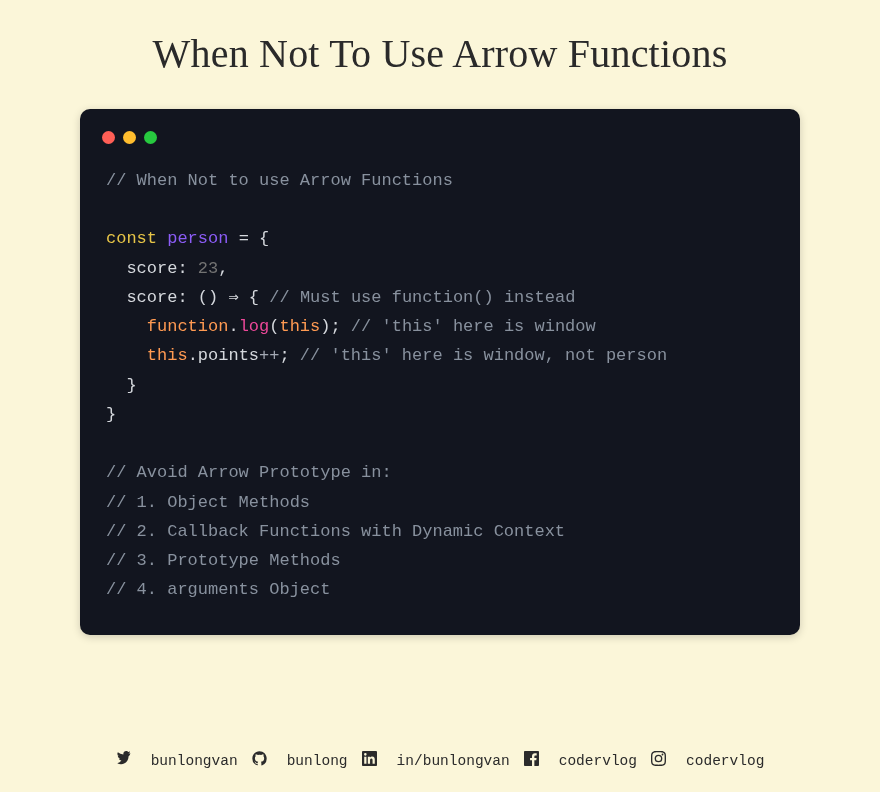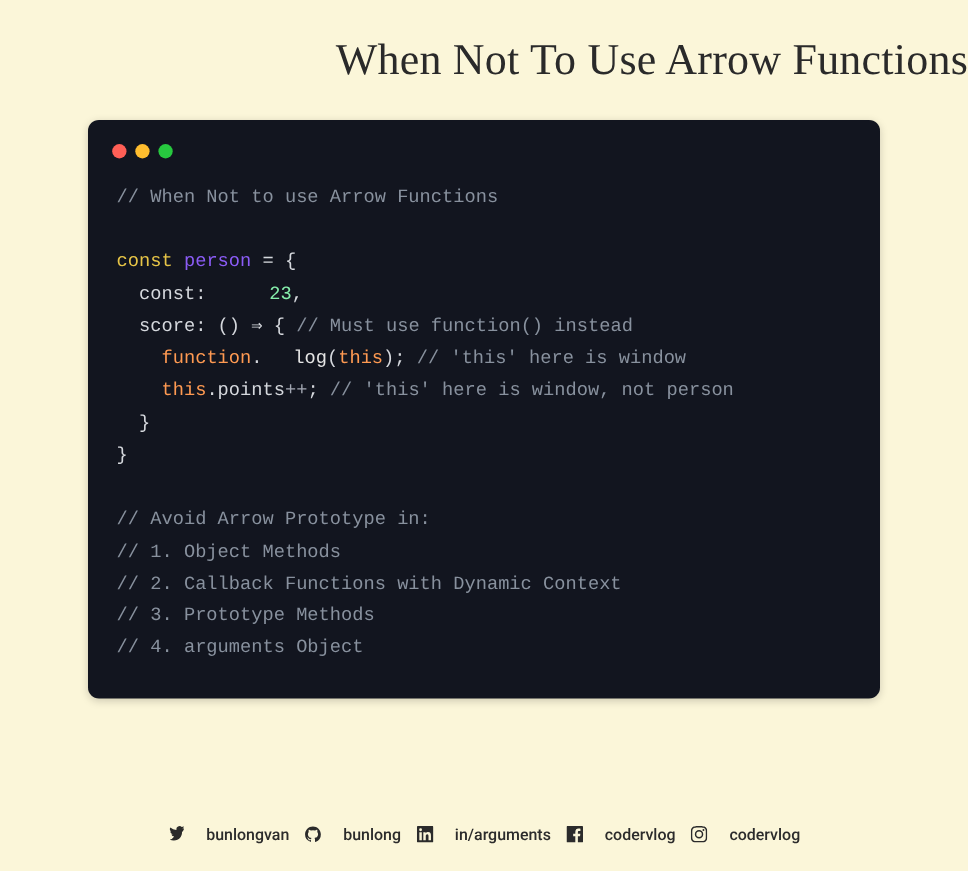--- a/index.html
+++ b/index.html
@@ -7,21 +7,21 @@
   body {
     background: #fbf6d9;
     font-family: "SFMono-Regular", "Menlo", "Consolas", "Liberation Mono", monospace;
     position: relative;
   }
   .title {
     font-family: Georgia, "Times New Roman", serif;
     font-size: 40px;
     font-weight: 500;
     color: #2a2a2a;
-    text-align: right;
+    text-align: center;
     padding-top: 30px;
     letter-spacing: 0.2px;
   }
   .editor {
     width: 720px;
     margin: 32px auto 0 auto;
     background: #12151f;
     border-radius: 10px;
     padding: 18px 26px 30px 26px;
     box-shadow: 0 2px 8px rgba(0,0,0,0.18);
@@ -37,59 +37,59 @@
     font-size: 17px;
     line-height: 1.72;
     color: #d5d8dd;
     white-space: pre;
   }
   .c-comment { color: #88919e; font-family: Liberation Mono, monospace; }
   .c-keyword { color: #e7c547; }      
   .c-ident   { color: #8b5cf6; }      
   .c-punc    { color: #d5d8dd; }
   .c-prop    { color: #d5d8dd; }
-  .c-num     { color: #86efac; margin-left: 47px; }
+  .c-num     { color: #737373; }
   .c-call    { color: #ff9a52; }      
-  .c-method  { color: #e5e5e5; margin-left: 28px; }      
+  .c-method  { color: #ec4899; }      
   .c-this    { color: #ff9a52; text-align: center; }
   .c-op      { color: #a3a8b3; }
   .arrow     { color: #d5d8dd; font-weight:500;}
 
   .socials {
     position:absolute;
     bottom: 22px;
     left:0; right:0;
     display:flex;
     justify-content:center;
     align-items:center;
     gap: 14px;
     font-family: -apple-system, BlinkMacSystemFont, "Segoe UI", Roboto, sans-serif;
     font-size: 14.5px;
     color:#2b2b2b;
     font-weight:500;
   }
-  .social { display:inline-flex; align-items:flex-start; gap:20px; }
+  .social { display:inline-flex; align-items:center; gap:20px;font-family:Liberation Mono, monospace; }
   .social svg { width:15px; height:15px; fill:#2b2b2b; }
 </style>
 </head>
 <body>
 
 <h1 class="title">When Not To Use Arrow Functions</h1>
 
 <div class="editor">
   <div class="dots">
     <span class="dot red"></span>
     <span class="dot yellow"></span>
     <span class="dot green"></span>
   </div>
 
 <pre class="code"><span class="c-comment">// When Not to use Arrow Functions</span>
 
 <span class="c-keyword">const</span> <span class="c-ident">person</span><span class="c-punc"> = {</span>
-<span class="c-prop">  const:</span> <span class="c-num">23</span><span class="c-punc">,</span>
+<span class="c-prop">  score:</span> <span class="c-num">23</span><span class="c-punc">,</span>
 <span class="c-prop">  score: () </span><span class="arrow">⇒</span><span class="c-punc"> { </span><span class="c-comment">// Must use function() instead</span>
 <span>    </span><span class="c-call">function</span><span class="c-punc">.</span><span class="c-method">log</span><span class="c-punc">(</span><span class="c-this">this</span><span class="c-punc">);</span><span class="c-comment"> // 'this' here is window</span>
 <span>    </span><span class="c-this">this</span><span class="c-punc">.points</span><span class="c-op">++</span><span class="c-punc">;</span><span class="c-comment"> // 'this' here is window, not person</span>
 <span class="c-punc">  }</span>
 <span class="c-punc">}</span>
 
 <span class="c-comment">// Avoid Arrow Prototype in:</span>
 <span class="c-comment">// 1. Object Methods</span>
 <span class="c-comment">// 2. Callback Functions with Dynamic Context</span>
 <span class="c-comment">// 3. Prototype Methods</span>
@@ -106,21 +106,21 @@
   <span class="social">
     <span><svg viewBox="0 0 24 24">
           <path d="M12 .5C5.65.5.5 5.65.5 12a11.5 11.5 0 007.86 10.93c.57.1.78-.25.78-.55v-2c-3.2.7-3.87-1.37-3.87-1.37-.52-1.33-1.28-1.68-1.28-1.68-1.05-.72.08-.7.08-.7 1.16.08 1.77 1.2 1.77 1.2 1.03 1.77 2.7 1.26 3.36.96.1-.75.4-1.26.73-1.55-2.55-.29-5.24-1.28-5.24-5.7 0-1.26.45-2.29 1.2-3.1-.12-.29-.52-1.47.11-3.06 0 0 .97-.31 3.18 1.18a11 11 0 015.8 0c2.2-1.49 3.17-1.18 3.17-1.18.63 1.59.23 2.77.11 3.06.75.81 1.2 1.84 1.2 3.1 0 4.43-2.7 5.4-5.27 5.69.41.36.78 1.06.78 2.14v3.17c0 .31.2.66.79.55A11.5 11.5 0 0023.5 12C23.5 5.65 18.35.5 12 .5z"></path>
         </svg></span>
     <span>bunlong</span>
   </span>
   <span class="social">
     <span><svg viewBox="0 0 24 24">
           <path d="M20.45 20.45h-3.56v-5.57c0-1.33-.03-3.04-1.85-3.04-1.85 0-2.14 1.45-2.14 2.94v5.67H9.34V9h3.41v1.56h.05a3.74 3.74 0 013.37-1.85c3.6 0 4.27 2.37 4.27 5.46v6.28zM5.34 7.43a2.06 2.06 0 110-4.13 2.06 2.06 0 010 4.13zM7.12 20.45H3.55V9h3.57v11.45zM22.22 0H1.77C.8 0 0 .78 0 1.75v20.5C0 23.22.8 24 1.77 24h20.45c.98 0 1.78-.78 1.78-1.75V1.75C24 .78 23.2 0 22.22 0z"></path>
         </svg></span>
-    <span>in/arguments</span>
+    <span>in/bunlongvan</span>
   </span>
   <span class="social">
     <span><svg viewBox="0 0 24 24">
           <path d="M22.68 0H1.32C.59 0 0 .59 0 1.32v21.36C0 23.41.59 24 1.32 24h11.5v-9.29H9.69v-3.62h3.13V8.41c0-3.1 1.89-4.79 4.66-4.79 1.32 0 2.46.1 2.79.14v3.24h-1.92c-1.5 0-1.79.71-1.79 1.76v2.31h3.58l-.47 3.62h-3.11V24h6.1c.73 0 1.32-.59 1.32-1.32V1.32C24 .59 23.41 0 22.68 0z"></path>
         </svg></span>
     <span>codervlog</span>
   </span>
   <span class="social">
     <span><svg viewBox="0 0 24 24">
           <path d="M12 2.16c3.2 0 3.58.01 4.85.07 1.17.05 1.8.25 2.22.41.56.22.96.48 1.38.9.42.42.68.82.9 1.38.16.42.36 1.05.41 2.22.06 1.27.07 1.65.07 4.85s-.01 3.58-.07 4.85c-.05 1.17-.25 1.8-.41 2.22a3.7 3.7 0 01-.9 1.38c-.42.42-.82.68-1.38.9-.42.16-1.05.36-2.22.41-1.27.06-1.65.07-4.85.07s-3.58-.01-4.85-.07c-1.17-.05-1.8-.25-2.22-.41a3.7 3.7 0 01-1.38-.9 3.7 3.7 0 01-.9-1.38c-.16-.42-.36-1.05-.41-2.22C2.17 15.58 2.16 15.2 2.16 12s.01-3.58.07-4.85c.05-1.17.25-1.8.41-2.22.22-.56.48-.96.9-1.38.42-.42.82-.68 1.38-.9.42-.16 1.05-.36 2.22-.41C8.42 2.17 8.8 2.16 12 2.16M12 0C8.74 0 8.33.01 7.05.07 5.78.13 4.9.33 4.14.63a5.86 5.86 0 00-2.12 1.39A5.86 5.86 0 00.63 4.14C.33 4.9.13 5.78.07 7.05.01 8.33 0 8.74 0 12s.01 3.67.07 4.95c.06 1.27.26 2.15.56 2.91.31.79.72 1.46 1.39 2.12a5.86 5.86 0 002.12 1.39c.76.3 1.64.5 2.91.56C8.33 23.99 8.74 24 12 24s3.67-.01 4.95-.07c1.27-.06 2.15-.26 2.91-.56a5.86 5.86 0 002.12-1.39 5.86 5.86 0 001.39-2.12c.3-.76.5-1.64.56-2.91.06-1.28.07-1.69.07-4.95s-.01-3.67-.07-4.95c-.06-1.27-.26-2.15-.56-2.91a5.86 5.86 0 00-1.39-2.12A5.86 5.86 0 0019.86.63c-.76-.3-1.64-.5-2.91-.56C15.67.01 15.26 0 12 0zm0 5.84A6.16 6.16 0 1012 18.16 6.16 6.16 0 0012 5.84zm0 10.16a4 4 0 110-8 4 4 0 010 8zm6.41-11.85a1.44 1.44 0 100 2.88 1.44 1.44 0 000-2.88z"></path>

